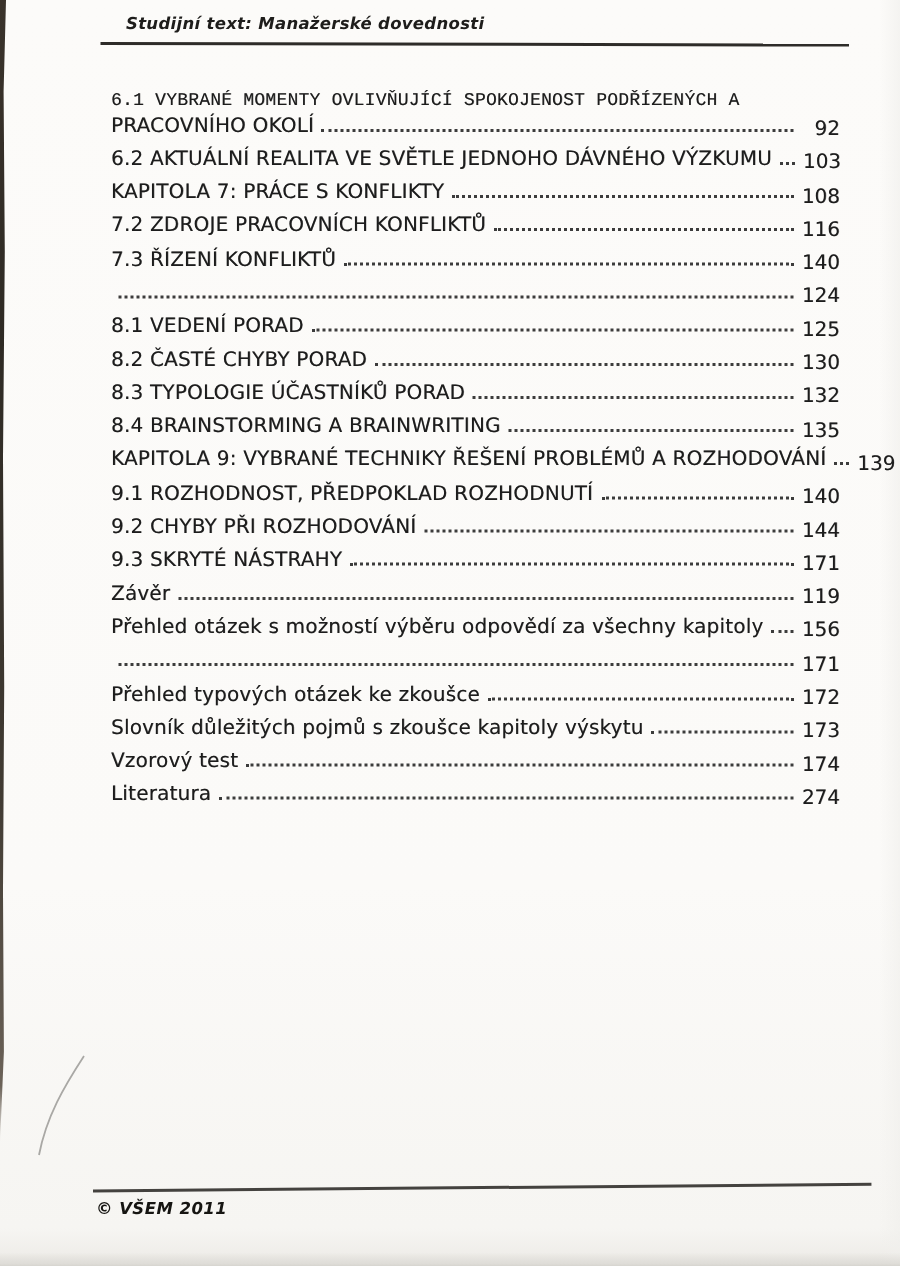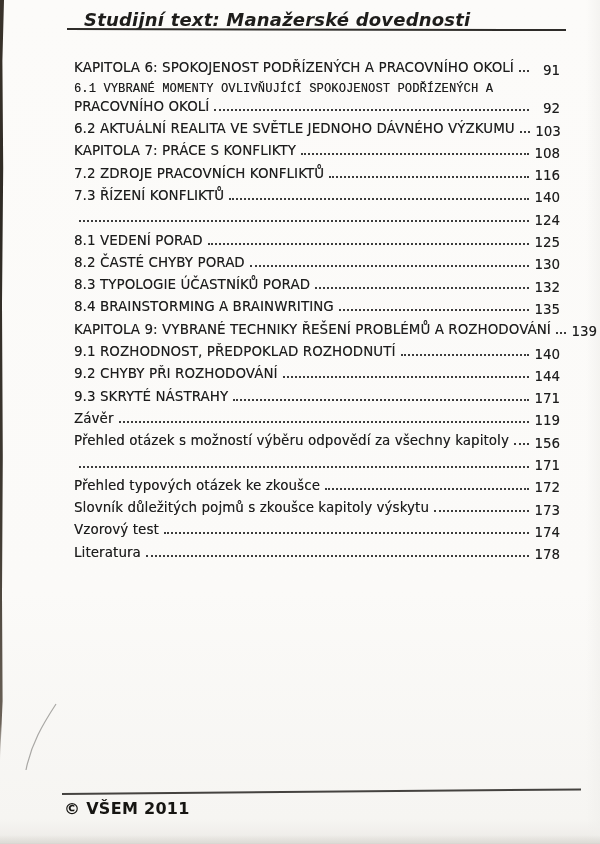--- a/index.html
+++ b/index.html
@@ -23,21 +23,21 @@
     position: absolute; right: 0; top: 0; bottom: 0; width: 14px;
     background: linear-gradient(to left, #f0efec, rgba(240,239,236,0));
     opacity: .65;
   }
   .bottom-edge {
     position: absolute; left: 0; right: 0; bottom: 0; height: 9px;
     background: linear-gradient(180deg, rgba(226,224,220,0) 0%, #dedcd7 85%, #d6d4cf 100%);
   }
   .header-title {
     position: absolute; left: 84px; top: 9px;
-    font-size: 18px; font-style: italic; font-weight: 600;
+    font-size: 11px; font-style: italic; font-weight: 600;
     color: #1e1d1b; letter-spacing: 0.2px;
   }
   .header-rule {
     position: absolute; left: 67px; top: 28px; width: 499px; height: 2.4px;
     background: #2e2c29; transform: rotate(0.12deg); transform-origin: left center;
   }
   .toc {
     position: absolute; left: 74px; top: 60px; width: 486px;
     color: #1c1c1c;
   }
@@ -61,46 +61,38 @@
     font-size: 13.3px; min-width: 28px; text-align: right;
     position: relative; top: 2.5px;
     text-shadow: 0.25px 0 0 rgba(28,28,28,0.5);
   }
   .footer-rule {
     position: absolute; left: 62px; top: 793px; width: 519px; height: 1.8px;
     background: #44423f; transform: rotate(-0.5deg); transform-origin: left center;
   }
   .footer-text {
     position: absolute; left: 64px; top: 799px;
-    font-size: 16px; font-weight: 600; color: #161512;
+    font-size: 11px; font-style: italic; font-weight: 600; color: #161512;
     letter-spacing: 0.3px;
   }
   .hair-artifact { position: absolute; left: 22px; top: 698px; }
 </style>
 </head>
 <body>
 
 <div class="page">
 
   <div class="left-edge"></div>
   <div class="right-shade"></div>
 
   <div class="header-title">Studijní text: Manažerské dovednosti</div>
   <div class="header-rule"></div>
 
   <div class="toc" id="toc">
       <div class="toc-entry">
-
-    <div class="trow">
-      <span class="lbl">KAPITOLA 6: SPOKOJENOST PODŘÍZENÝCH A PRACOVNÍHO OKOLÍ</span>
-      <span class="leader"></span>
-      <span class="num">91</span>
-    </div>
-  </div>
-      <div class="toc-entry">
     <div class="l1">6.1 VYBRANÉ MOMENTY OVLIVŇUJÍCÍ SPOKOJENOST PODŘÍZENÝCH A</div>
     <div class="trow">
       <span class="lbl">PRACOVNÍHO OKOLÍ</span>
       <span class="leader"></span>
       <span class="num">92</span>
     </div>
   </div>
       <div class="toc-entry">
 
     <div class="trow">
@@ -249,21 +241,21 @@
       <span class="lbl">Vzorový test</span>
       <span class="leader"></span>
       <span class="num">174</span>
     </div>
   </div>
       <div class="toc-entry">
 
     <div class="trow">
       <span class="lbl">Literatura</span>
       <span class="leader"></span>
-      <span class="num">178</span>
+      <span class="num">274</span>
     </div>
   </div>
     </div>
 
   <svg class="hair-artifact" width="40" height="78" viewBox="0 0 40 78">
     <path d="M34 6 C 21 26, 9 46, 4 72" fill="none" stroke="#9b9a96" stroke-width="1.2" opacity="0.85"></path>
   </svg>
 
   <div class="footer-rule"></div>
   <div class="footer-text">© VŠEM 2011</div>

